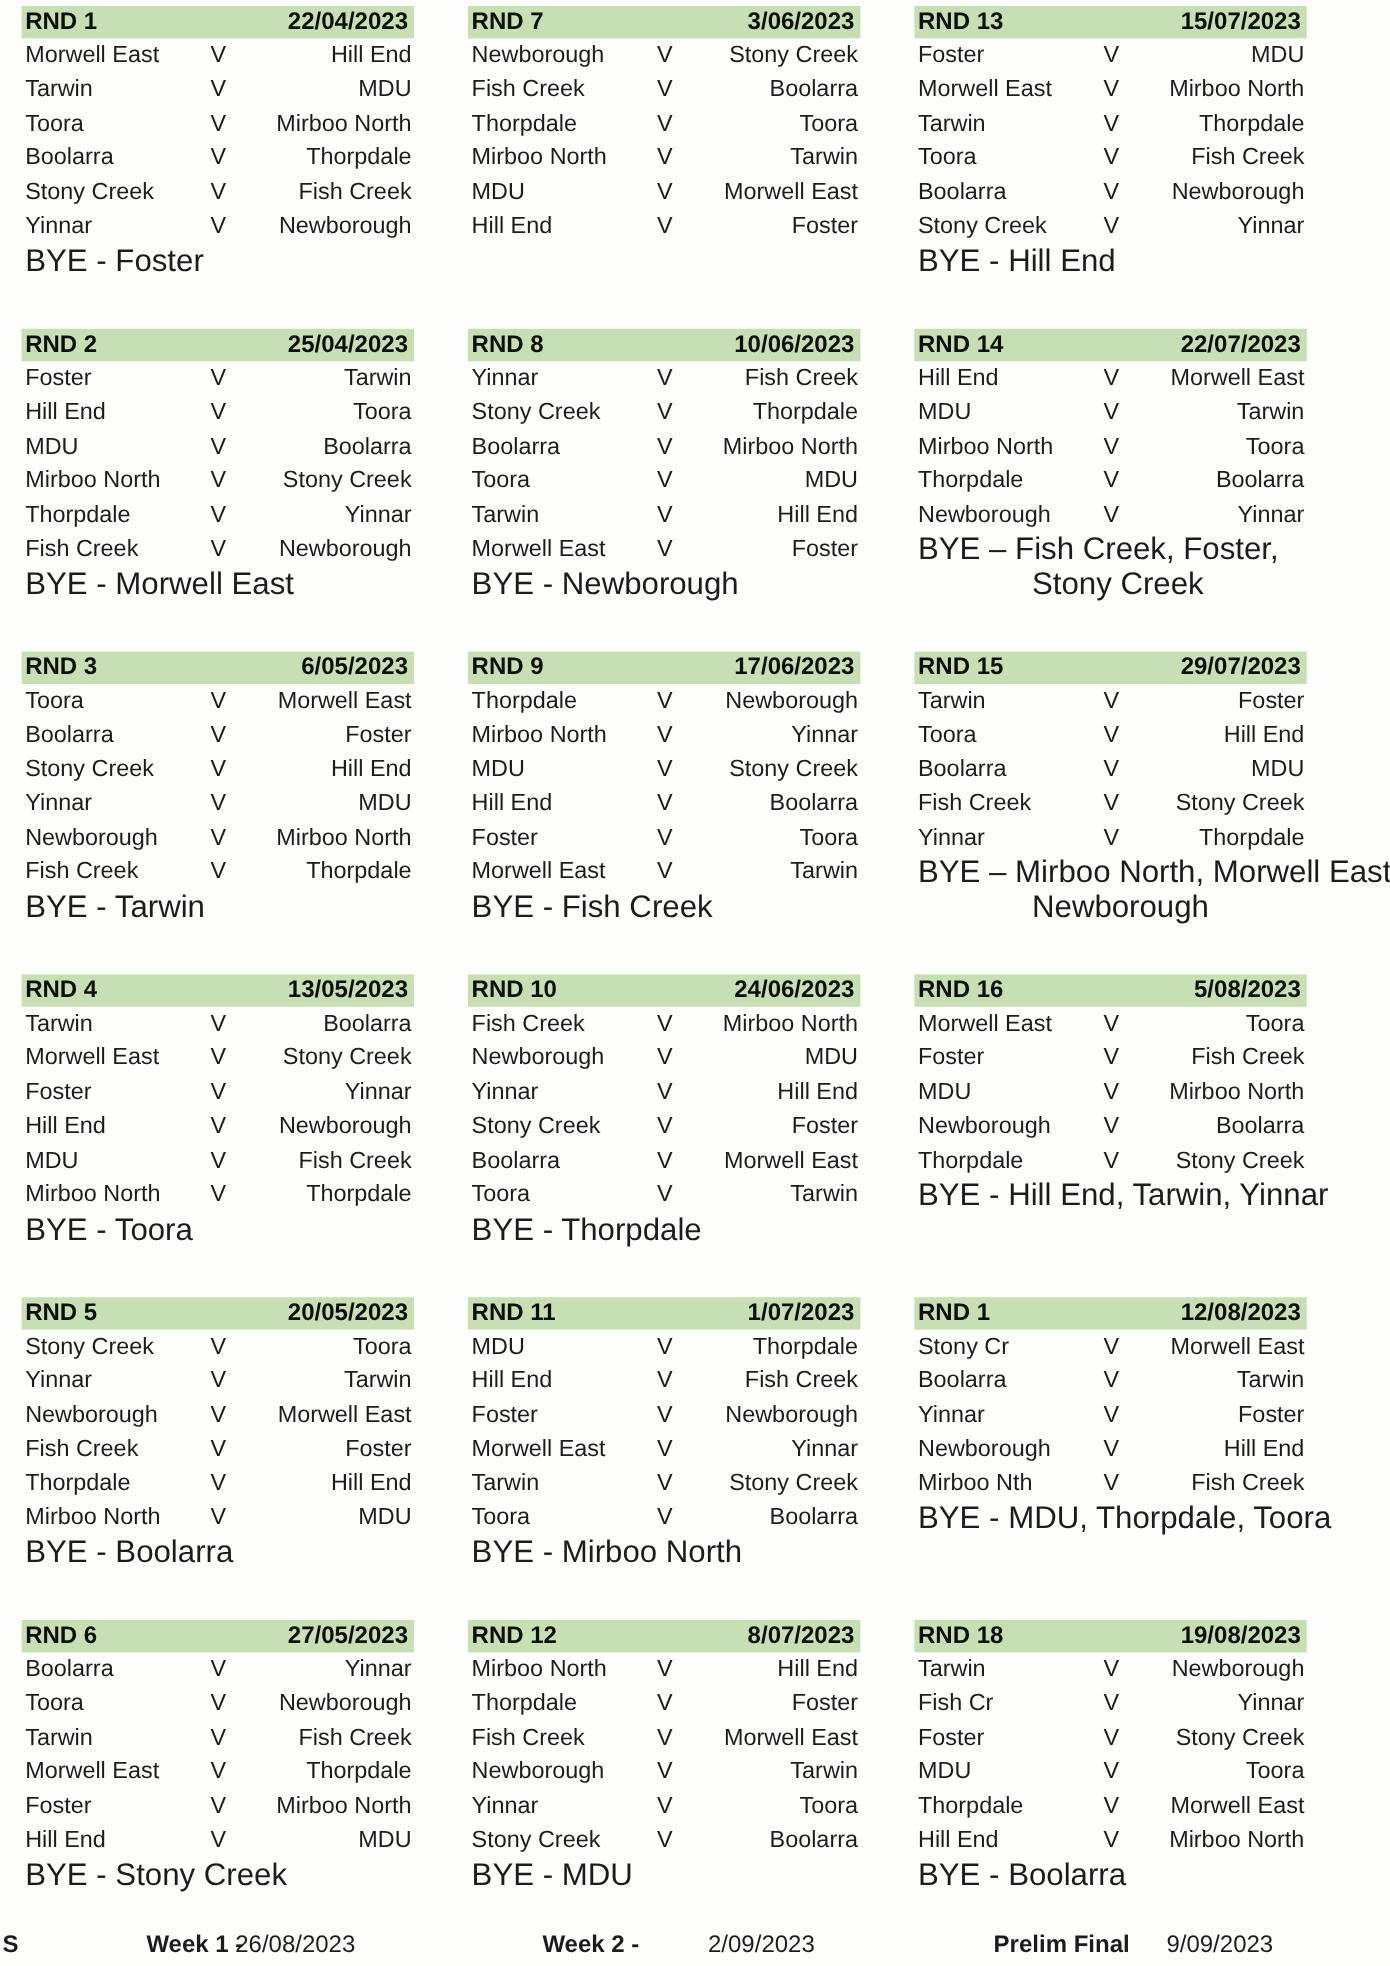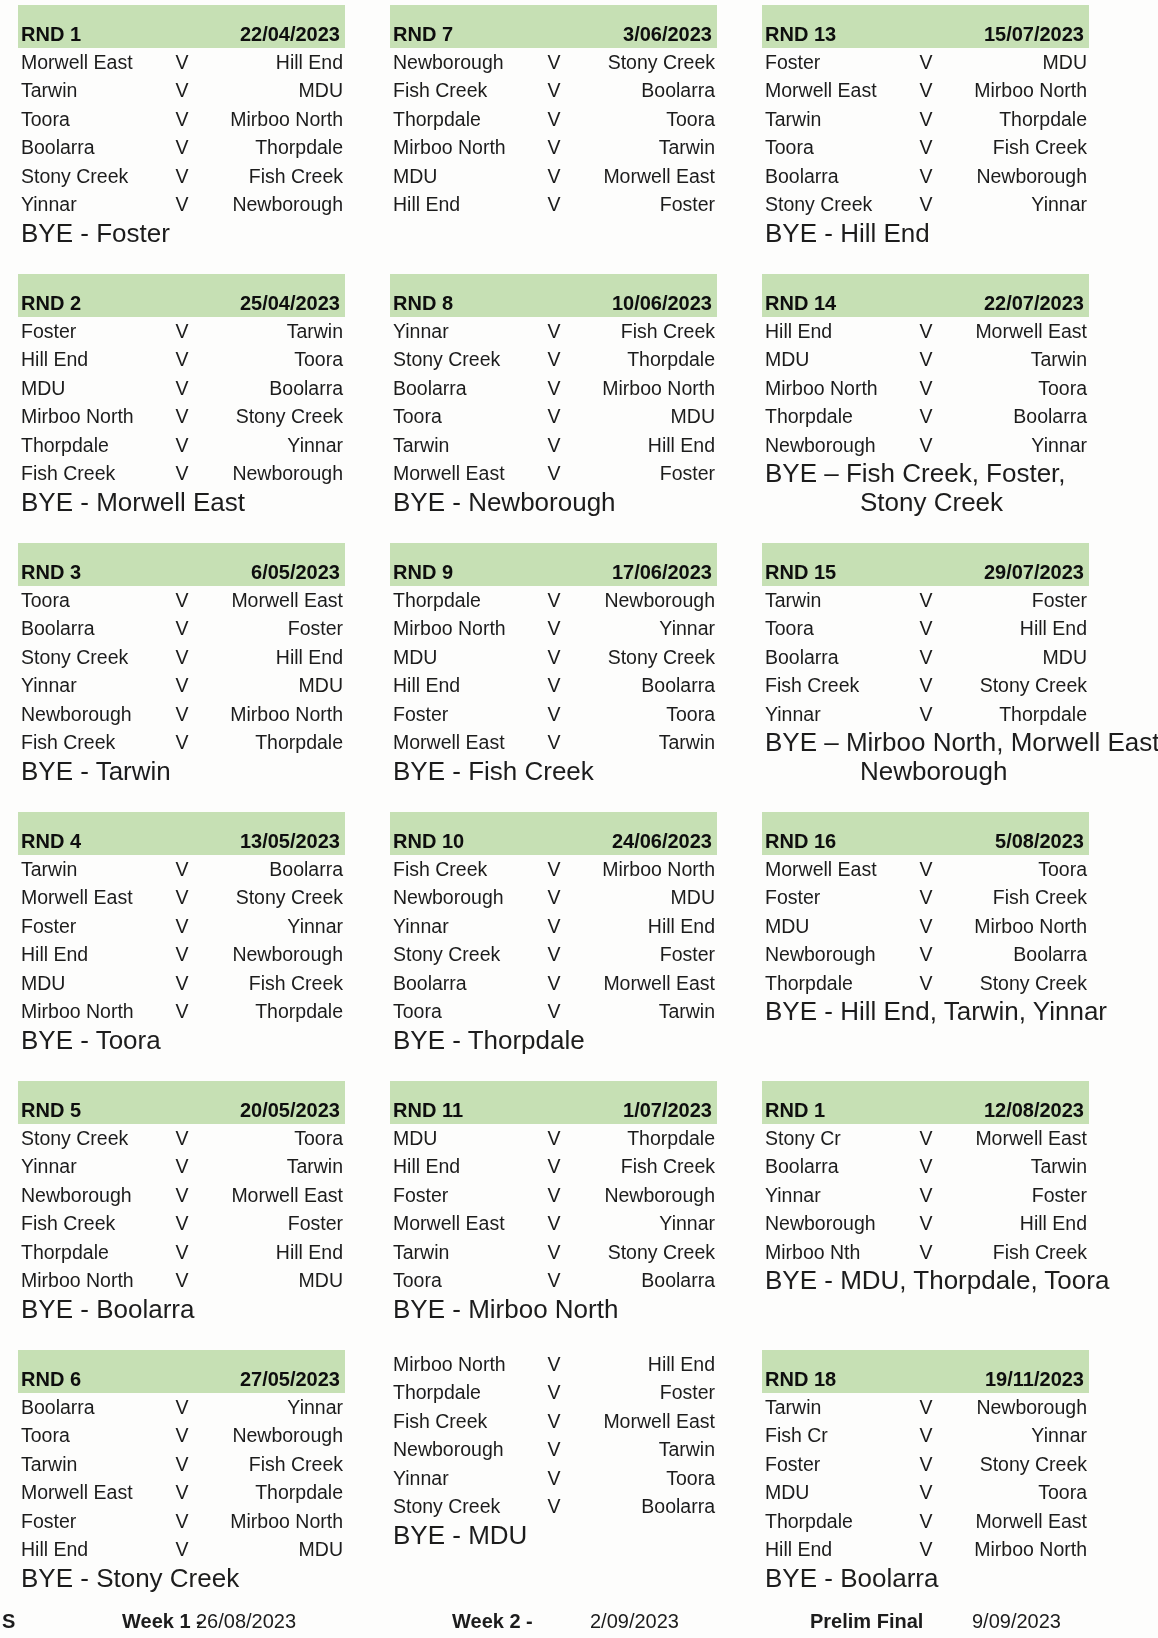--- a/index.html
+++ b/index.html
@@ -11,21 +11,21 @@
     -webkit-font-smoothing:antialiased;
   }
   .page{position:relative;width:1158px;height:1638px;overflow:hidden;}
   .grid{position:absolute;left:18px;top:5px;display:flex;gap:45px;}
   .col{width:327px;display:flex;flex-direction:column;}
   .round{height:227px;margin-bottom:42px;}
   .round-header{
     background:#c6e0b4;
     height:27px;
     display:flex;align-items:center;justify-content:space-between;
-    padding:16px 5px 0 3px;
+    padding:0 5px 0 3px;
     font-weight:bold;font-size:20px;color:#0e0e0e;
   }
   .match-row{
     display:grid;grid-template-columns:1fr 38px 1fr;
     align-items:center;height:28.5px;
     font-size:19.5px;padding:0 2px 0 3px;
   }
   .home{text-align:left;white-space:nowrap;}
   .vs{text-align:center;}
   .away{text-align:right;white-space:nowrap;}
@@ -36,21 +36,21 @@
   }
   .bye-cont{padding-left:98px;}
   .finals{position:absolute;left:0;top:1608px;width:1158px;height:30px;font-size:20px;}
   .finals span{position:absolute;top:0;white-space:nowrap;line-height:26px;}
   .bold{font-weight:bold;}
   .f-frag{left:2px;}
   .f-w1l{left:82px;margin-left:40px;}
   .f-w1d{left:196px;}
   .f-w2l{left:452px;}
   .f-w2d{left:590px;}
-  .f-pfl{left:810px;}
+  .f-pfl{left:828px;}
   .f-pfd{left:972px;text-align:center;}
 </style>
 </head>
 <body>
 
 <div class="page">
   <main class="grid" id="grid">
       <div class="col">
   <section class="round">
     <header class="round-header">
@@ -552,20 +552,24 @@
     <span class="home">Toora</span>
     <span class="vs">V</span>
     <span class="away">Boolarra</span>
   </div>
 
   <div class="bye-line">BYE - Mirboo North</div>
 </div>
   </section>
 
   <section class="round">
+    <header class="round-header">
+      <span class="rnd">RND 12</span>
+      <span class="date">8/07/2023</span>
+    </header>
     <div class="rows">
   <div class="match-row">
     <span class="home">Mirboo North</span>
     <span class="vs">V</span>
     <span class="away">Hill End</span>
   </div>
 
   <div class="match-row">
     <span class="home">Thorpdale</span>
     <span class="vs">V</span>
@@ -807,21 +811,21 @@
     <span class="away">Fish Creek</span>
   </div>
 
   <div class="bye-line">BYE - MDU, Thorpdale, Toora</div>
 </div>
   </section>
 
   <section class="round">
     <header class="round-header">
       <span class="rnd">RND 18</span>
-      <span class="date">19/11/2023</span>
+      <span class="date">19/08/2023</span>
     </header>
     <div class="rows">
   <div class="match-row">
     <span class="home">Tarwin</span>
     <span class="vs">V</span>
     <span class="away">Newborough</span>
   </div>
 
   <div class="match-row">
     <span class="home">Fish Cr</span>

